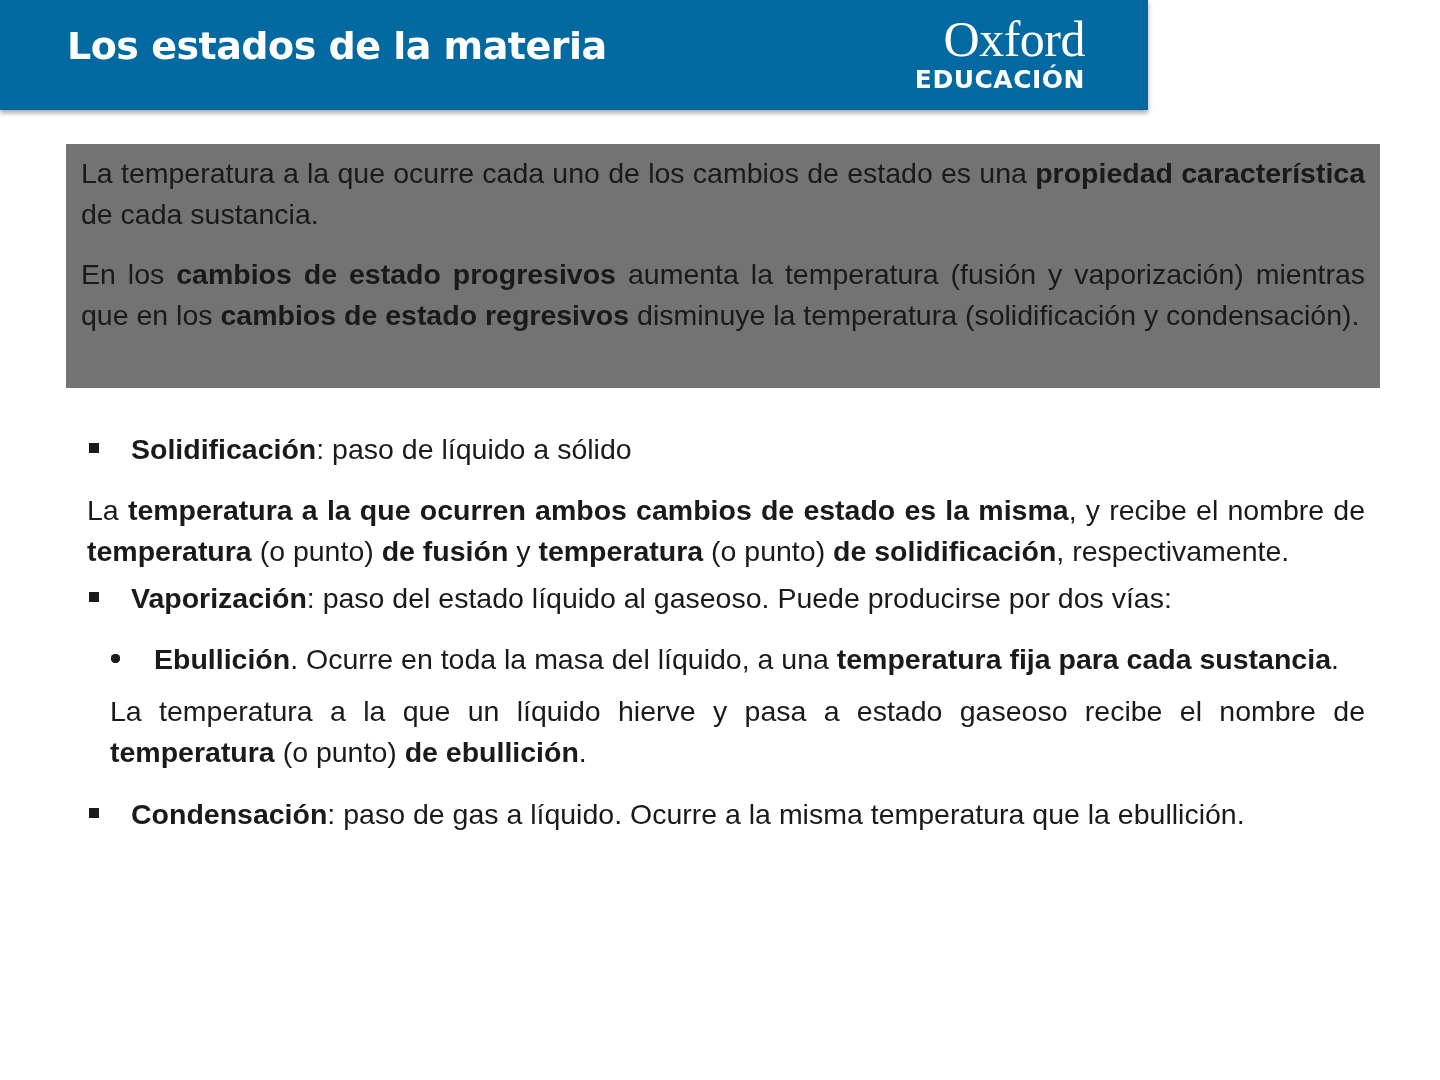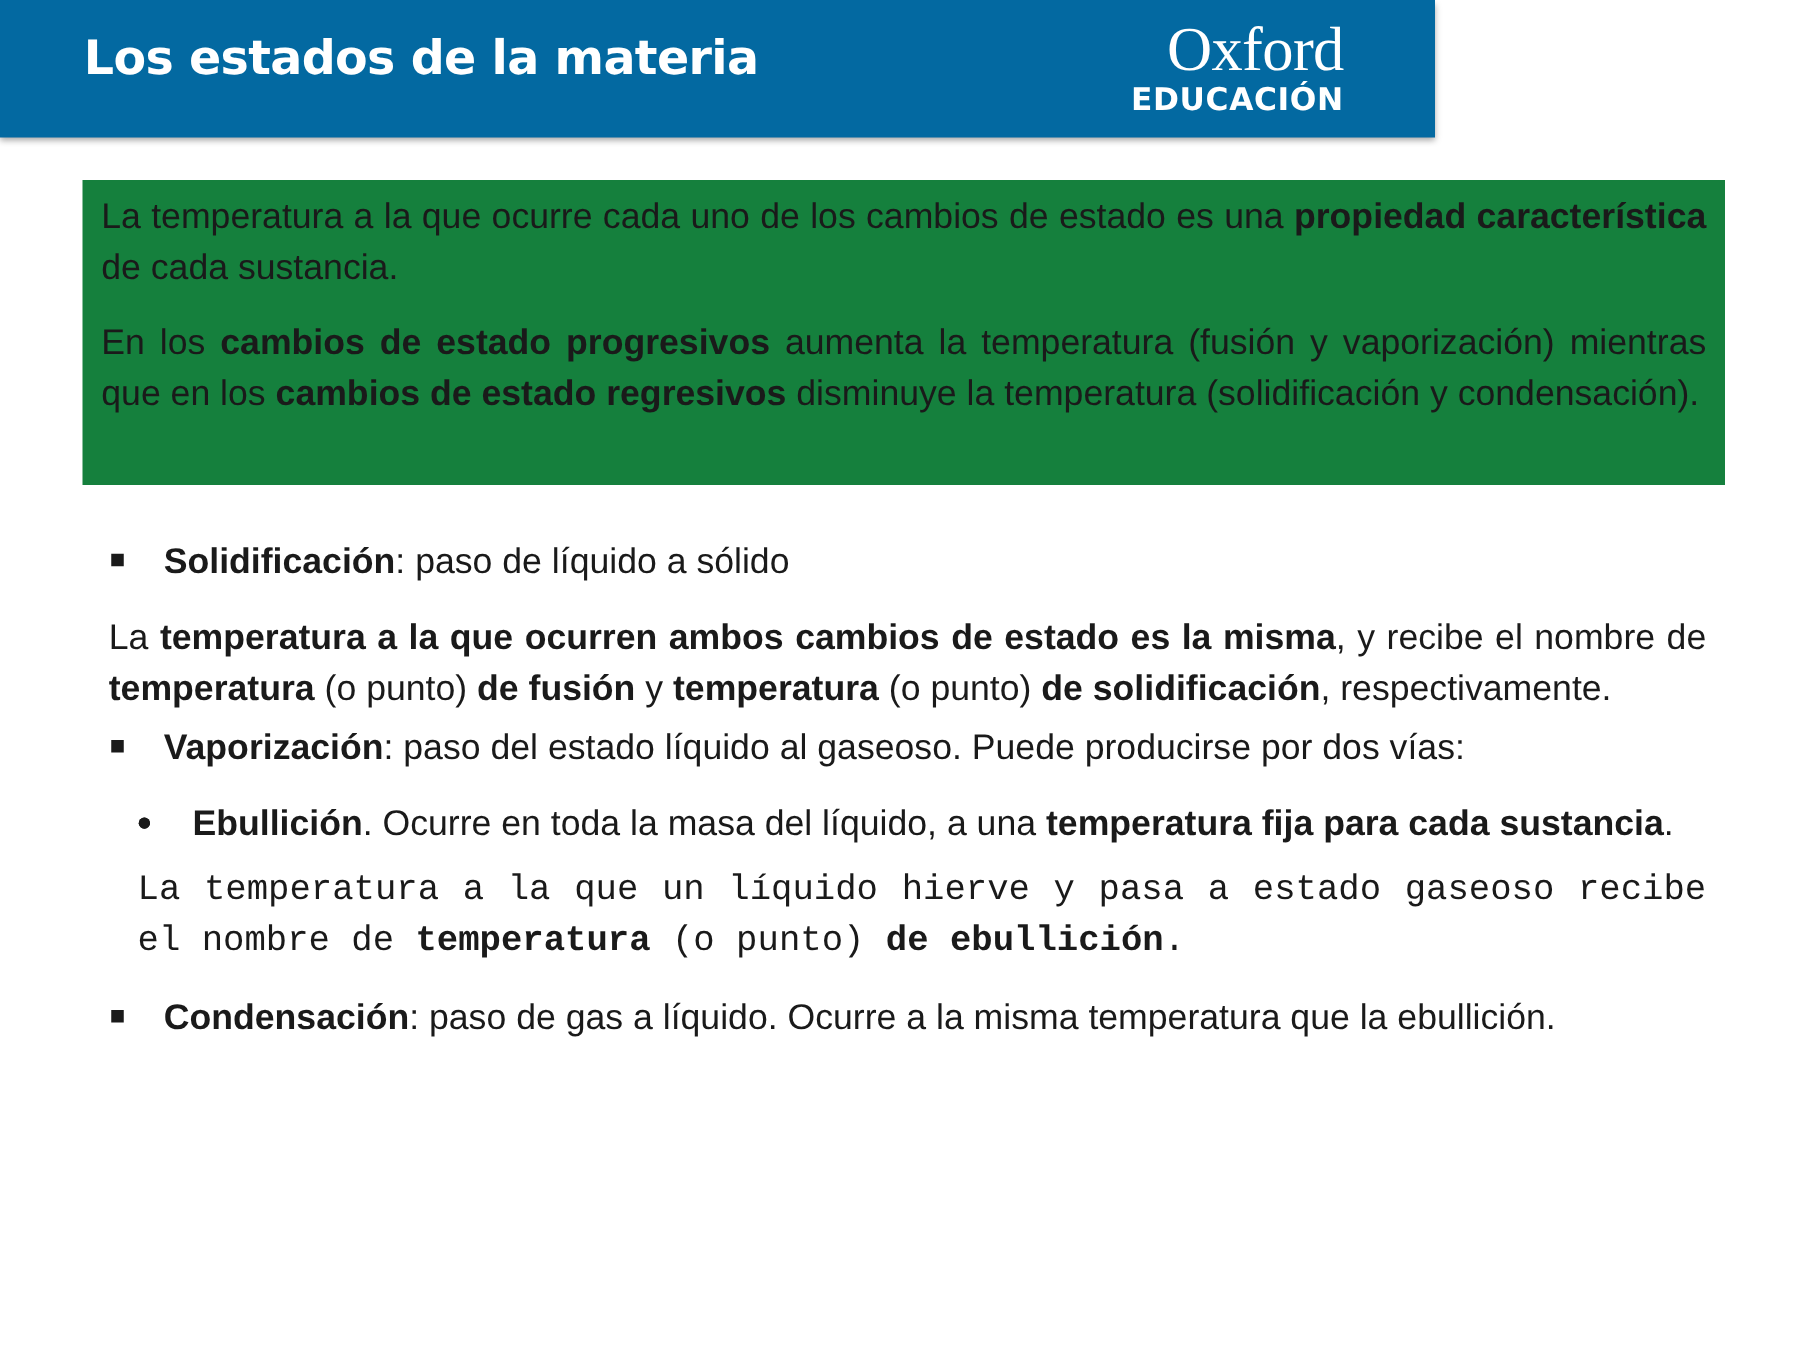--- a/index.html
+++ b/index.html
@@ -28,21 +28,21 @@
       left: 67px;
       top: 24px;
       font-family: "DejaVu Sans", sans-serif;
       font-weight: bold;
       font-size: 38px;
       color: #ffffff;
       letter-spacing: -0.5px;
     }
     .logo {
       position: absolute;
-      right: 73px;
+      right: 63px;
       top: 14px;
       text-align: right;
       color: #ffffff;
     }
     .logo-main {
       font-family: "Liberation Serif", serif;
       font-size: 50px;
       line-height: 50px;
       letter-spacing: -0.5px;
     }
@@ -53,21 +53,21 @@
       line-height: 28px;
       letter-spacing: 0.5px;
       margin-top: 2px;
     }
     .intro-box {
       position: absolute;
       left: 66px;
       top: 144px;
       width: 1314px;
       height: 244px;
-      background: #15803d;
+      background: #737373;
       box-sizing: border-box;
       padding: 9px 15px 0 15px;
     }
     .para {
       font-size: 28.5px;
       line-height: 41px;
       text-align: justify;
       margin: 0;
     }
     .intro-box .para + .para { margin-top: 19px; }
@@ -102,21 +102,21 @@
     }
     .bullet-dot .marker {
       position: absolute;
       left: 24px;
       top: 15px;
       width: 9px;
       height: 9px;
       border-radius: 50%;
       background: #1a1a1a;
     }
-    .indent-para { padding-left: 23px; font-family: Liberation Mono, monospace; }
+    .indent-para { padding-left: 23px; }
   </style>
 </head>
 <body>
 
 <div class="header">
   <div class="header-title">Los estados de la materia</div>
   <div class="logo">
     <div class="logo-main">Oxford</div>
     <div class="logo-sub">EDUCACIÓN</div>
   </div>

